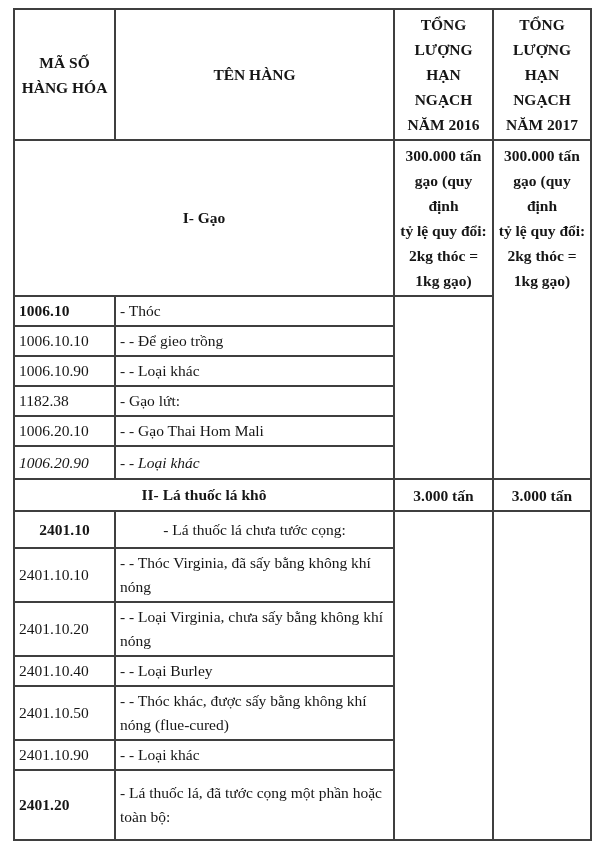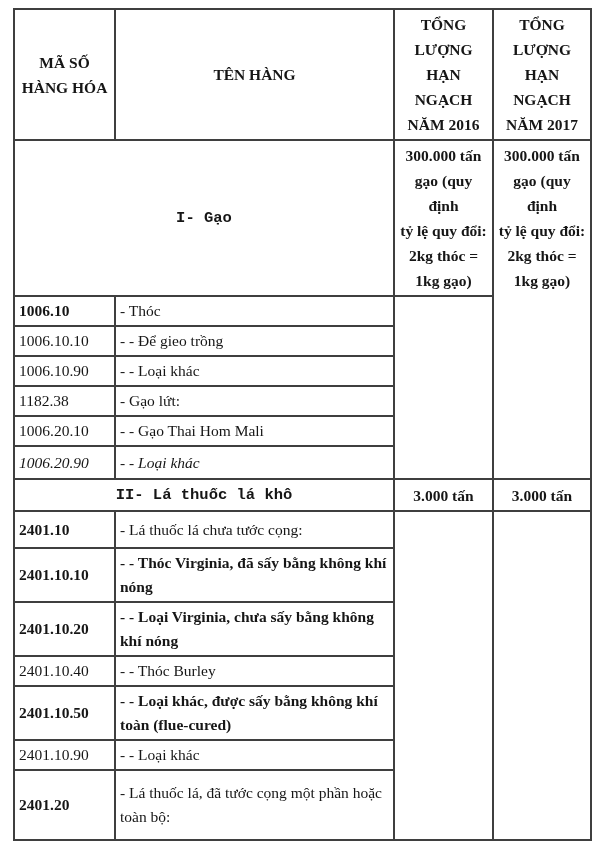--- a/index.html
+++ b/index.html
@@ -25,42 +25,42 @@
   #doc-table td {
     border: 2px solid #3f3f3f;
     padding: 2px 4px;
     vertical-align: middle;
     overflow: hidden;
     background: #ffffff;
   }
   td.code { padding-left: 4px; }
   td.name { padding-left: 5px; }
   .bold   { font-weight: bold; }
-  .center { text-align: center; font-family: Liberation Mono, monospace; }
+  .center { text-align: center; }
   .pre    { white-space: pre-line; }
   .vtop   { vertical-align: top !important; }
   td.headcell {
     font-weight: bold;
     text-align: center;
     line-height: 25px;
     white-space: pre-line;
   }
   td.quota {
     font-weight: bold;
     text-align: center;
     line-height: 25px;
     padding: 3px 1px;
   }
   tr.rh-header  { height: 127px; }
   tr.rh-sec1    { height: 132px; }
   tr.rh-34      { height: 18px; }
   tr.rh-33      { height: 33px; font-style: italic; }
   tr.rh-sec2    { height: 32px; }
-  tr.rh-37      { height: 37px; }
-  tr.rh-53      { height: 53px; font-weight: bold; }
+  tr.rh-37      { height: 37px; text-align: center; }
+  tr.rh-53      { height: 53px; }
   tr.rh-last    { height: 70px; }
   tr.rh-last td.cut { border-bottom: none; }
 </style>
 </head>
 <body>
 
 <div id="page">
   <table id="doc-table">
     <colgroup>
       <col style="width:101px">
@@ -141,25 +141,25 @@
     <tr class="rh-53">
       <td class="code">2401.10.10</td>
       <td class="name">- - Thóc Virginia, đã sấy bằng không khí nóng</td>
     </tr>
     <tr class="rh-53">
       <td class="code">2401.10.20</td>
       <td class="name">- - Loại Virginia, chưa sấy bằng không khí nóng</td>
     </tr>
     <tr class="rh-34">
       <td class="code">2401.10.40</td>
-      <td class="name">- - Thóc Burley</td>
+      <td class="name">- - Loại Burley</td>
     </tr>
     <tr class="rh-53">
       <td class="code">2401.10.50</td>
-      <td class="name">- - Loại khác, được sấy bằng không khí toàn (flue-cured)</td>
+      <td class="name">- - Thóc khác, được sấy bằng không khí nóng (flue-cured)</td>
     </tr>
     <tr class="rh-34">
       <td class="code">2401.10.90</td>
       <td class="name">- - Loại khác</td>
     </tr>
     <tr class="rh-last">
       <td class="code bold cut">2401.20</td>
       <td class="name cut">- Lá thuốc lá, đã tước cọng một phần hoặc toàn bộ:</td>
     </tr>
   </tbody>

